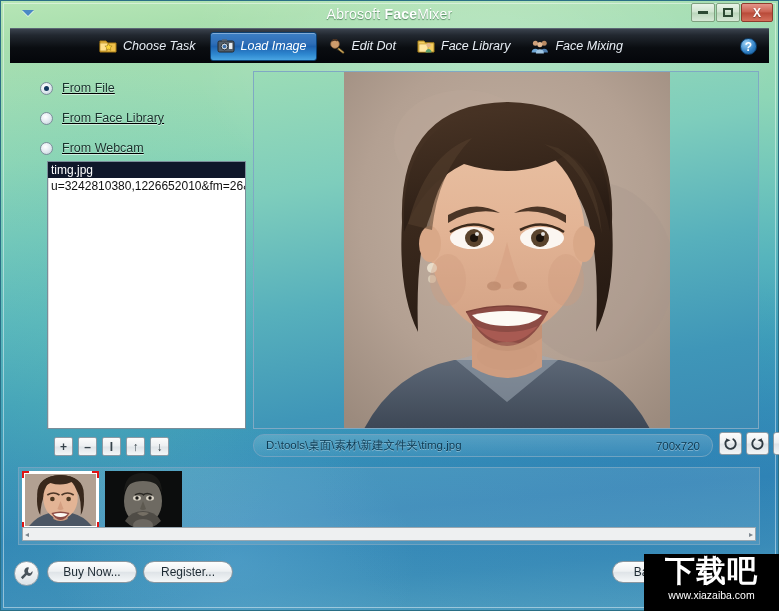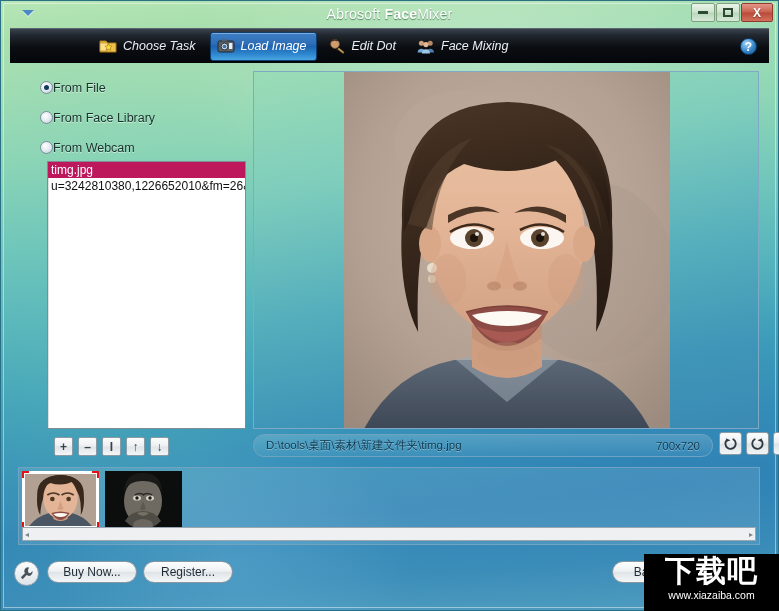--- a/index.html
+++ b/index.html
@@ -106,40 +106,40 @@
     cursor:pointer; border:1px solid #0d4170;
   }
 
   
   #content {
     position:absolute; left:10px; top:63px; width:759px; height:489px;
     z-index:4;
   }
 
   
-  .radio-row { position:absolute; display:flex; cursor:pointer; }
+  .radio-row { position:absolute; display:flex; align-items:center; gap:9px; cursor:pointer;text-decoration:underline; }
   .radio {
     width:13px;height:13px;border-radius:50%;
     background: radial-gradient(circle at 40% 35%, #ffffff, #dfe8ef 55%, #b6c4ce 100%);
     border:1px solid #7d8e9b; position:relative; flex:0 0 13px;
   }
   .radio.checked::after{
     content:""; position:absolute; left:3px; top:3px; width:5px;height:5px;
     border-radius:50%; background:#123a5e;
   }
   .radio-label { font-size:12.5px; color:#16312b; text-shadow:0 1px 0 rgba(255,255,255,.55); }
 
   #filelist {
     position:absolute; left:37px; top:98px; width:199px; height:268px;
     background:#ffffff; border:1px solid #7a8d99;
     box-shadow: inset 1px 1px 0 rgba(0,0,0,.12);
     overflow:hidden;
   }
   .file-item { font-size:12px; padding:1px 3px; color:#101010; white-space:nowrap; cursor:pointer; }
-  .file-item.selected { background:#be185d; color:#ffffff; }
+  .file-item.selected { background:#0f172a; color:#ffffff; }
 
   #listbtns { position:absolute; left:44px; top:374px; display:flex; gap:5px; }
   .sbtn {
     width:19px;height:19px; border:1px solid #8c9aa4; border-radius:2px;
     background: linear-gradient(180deg,#fcfcfc 0%, #eceff1 48%, #dfe4e8 52%, #f3f6f7 100%);
     display:flex;align-items:center;justify-content:center;
     font-size:12px;color:#36424a; cursor:pointer; font-weight:bold; line-height:1;
   }
 
   
@@ -283,20 +283,31 @@
           <svg viewBox="0 0 18 18" class="face-svg">
               <circle cx="7" cy="7" r="4.4" fill="#cf9c6c" stroke="#7a5330" stroke-width=".7"></circle>
               <path d="M4 4.2c1-1.6 4.4-1.8 5.6-.2" stroke="#4a3120" stroke-width="1.6" fill="none"></path>
               <path d="M9.6 12.2l5.6 4.2.9-1.2-5.4-4.4z" fill="#d8b26a" stroke="#7b5c1c" stroke-width=".6"></path>
               <path d="M9.2 11.6l1.4 1.2-2 .6z" fill="#3a3a3a"></path>
             </svg>
         </span>
         <span>Edit Dot</span>
       </div>
 
+      <div class="tab">
+        <span class="tab-icon">
+          <svg viewBox="0 0 18 18" class="face-svg">
+              <path d="M1 4h6l1.4 1.8H17V15H1z" fill="#f3cc5f" stroke="#a8821c"></path>
+              <path d="M2 7h9v8H2z" fill="#ffe6a0" stroke="#a8821c" stroke-width=".5"></path>
+              <circle cx="11.6" cy="8.2" r="2.1" fill="#e3b489"></circle>
+              <path d="M8.6 15.5c0-2.2 1.4-3.4 3-3.4s3 1.2 3 3.4z" fill="#5aa06e"></path>
+            </svg>
+        </span>
+        <span>Face Library</span>
+      </div>
 
       <div class="tab">
         <span class="tab-icon">
           <svg viewBox="0 0 18 18" class="face-svg">
               <circle cx="4.4" cy="6.2" r="2.5" fill="#cfa07a"></circle>
               <path d="M.6 15.6c0-2.6 1.6-3.9 3.8-3.9s3.8 1.3 3.8 3.9z" fill="#6fa7d6"></path>
               <circle cx="13.2" cy="6.2" r="2.5" fill="#b98a63"></circle>
               <path d="M9.4 15.6c0-2.6 1.6-3.9 3.8-3.9S17 13 17 15.6z" fill="#4f7fb0"></path>
               <circle cx="8.9" cy="7.6" r="2.6" fill="#e2b993"></circle>
               <path d="M4.9 16.4c0-2.7 1.7-4.1 4-4.1s4 1.4 4 4.1z" fill="#9fc6e4"></path>

